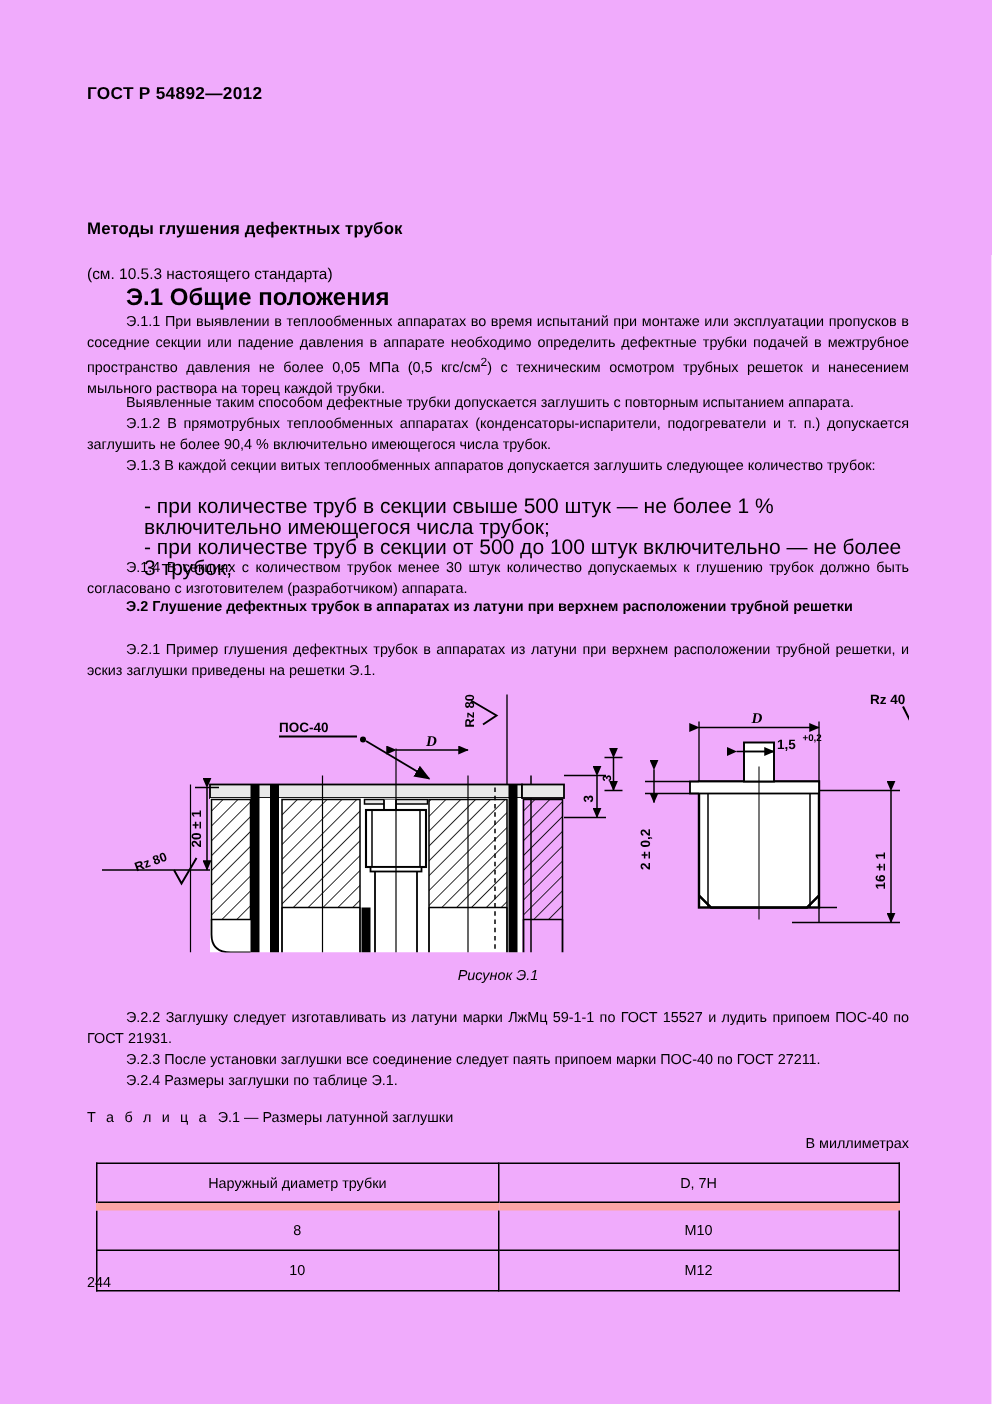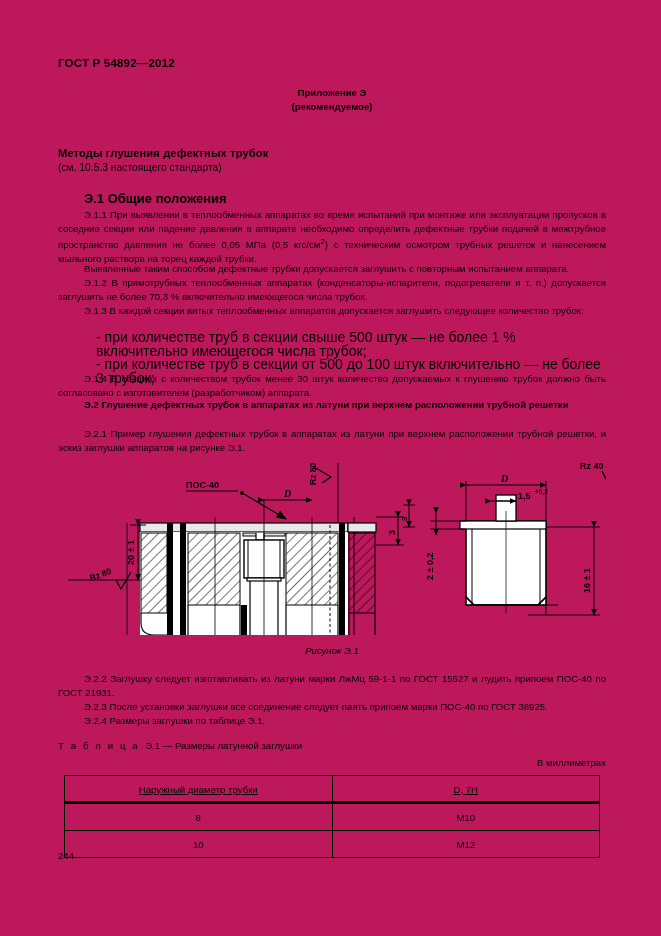--- a/index.html
+++ b/index.html
@@ -8,21 +8,21 @@
     background: #ffffff;
   }
   body {
     font-family: "Liberation Sans", sans-serif;
     color: #000000;
   }
   .page {
     position: relative;
     width: 661px;
     height: 936px;
-    background: #be185d;
+    background: #f0abfc;
     overflow: hidden;
   }
   .content {
     position: absolute;
     left: 58px;
     top: 0;
     width: 548px;
     height: 936px;
   }
 
@@ -56,26 +56,26 @@
     width: 548px;
     text-align: left;
   }
   .methods-title {
     font-size: 11.2px;
     font-weight: bold;
     letter-spacing: 0.1px;
   }
   .methods-ref {
     font-size: 10.3px;
-    margin-top: 3px;
+    margin-top: 19px;
   }
 
   
   .sec-head {
-    font-size: 13px;
+    font-size: 16px;
     font-weight: bold;
     line-height: 13.5px;
   }
   .para {
     font-size: 9.6px;
     line-height: 13.6px;
     text-align: justify;
     text-justify: inter-word;
   }
   .para.no-just { text-align: left; }
@@ -140,23 +140,22 @@
     border-collapse: collapse;
     font-size: 9.6px;
   }
   table.dims td {
     border: 1px solid #000000;
     text-align: center;
     padding: 7px 2px;
     height: 12px;
   }
   table.dims tr.head td {
-    border-bottom: 1px solid #fca5a5;
+    border-bottom: 5px solid #fca5a5;
     padding: 7px 2px;
-    text-decoration: underline;
   }
   table.dims tr.head {
     border-bottom: 2px solid #000;
   }
   table.dims tr.head td { box-shadow: inset 0 -2px 0 -1px #000; }
   table.dims td.c1 { width: 50%; }
   table.dims td.c2 { width: 50%; }
 
   .page-num {
     position: absolute;
@@ -169,50 +168,46 @@
   svg.fig { display: block; }
 </style>
 </head>
 <body>
 
 <div class="page">
  <div class="content">
 
   <div class="doc-code">ГОСТ Р 54892—2012</div>
 
-  <div class="appendix-block">
-    <div>Приложение Э</div>
-    <div class="appendix-sub">(рекомендуемое)</div>
-  </div>
 
   <div class="methods-block">
     <div class="methods-title">Методы глушения дефектных трубок</div>
     <div class="methods-ref">(см. 10.5.3 настоящего стандарта)</div>
   </div>
 
   <div class="sec-head blk-e1-head">Э.1 Общие положения</div>
 
   <div class="para indent blk-e11"><span>Э.1.1  При выявлении в теплообменных аппаратах во время испытаний при монтаже или эксплуатации пропусков в соседние секции или падение давления в аппарате необходимо определить дефектные трубки подачей в межтрубное пространство давления не более 0,05 МПа (0,5 кгс/см</span><sup>2</sup><span>) с техническим осмотром трубных решеток и нанесением мыльного раствора на торец каждой трубки.</span></div>
 
   <div class="para indent blk-e11b">Выявленные таким способом дефектные трубки допускается заглушить с повторным испытанием аппарата.</div>
 
-  <div class="para indent blk-e12">Э.1.2  В прямотрубных теплообменных аппаратах (конденсаторы-испарители, подогреватели и т. п.) допускается заглушить не более 70,3 % включительно имеющегося числа трубок.</div>
+  <div class="para indent blk-e12">Э.1.2  В прямотрубных теплообменных аппаратах (конденсаторы-испарители, подогреватели и т. п.) допускается заглушить не более 90,4 % включительно имеющегося числа трубок.</div>
 
   <div class="para indent blk-e13">Э.1.3  В каждой секции витых теплообменных аппаратов допускается заглушить следующее количество трубок:</div>
 
   <div class="blk-items">
     <div class="dash-item">- при количестве труб в секции свыше 500 штук — не более 1 % включительно имеющегося числа трубок;</div>
     <div class="dash-item">- при количестве труб в секции от 500 до 100 штук включительно — не более 3 трубок;</div>
   </div>
 
   <div class="para indent blk-e14">Э.1.4  В секциях с количеством трубок менее 30 штук количество допускаемых к глушению трубок должно быть согласовано с изготовителем (разработчиком) аппарата.</div>
 
   <div class="blk-e2-head">Э.2  Глушение дефектных трубок в аппаратах из латуни при верхнем расположении трубной решетки</div>
 
-  <div class="para indent blk-e21">Э.2.1  Пример глушения дефектных трубок в аппаратах из латуни при верхнем расположении трубной решетки, и эскиз заглушки аппаратов на рисунке Э.1.</div>
+  <div class="para indent blk-e21">Э.2.1  Пример глушения дефектных трубок в аппаратах из латуни при верхнем расположении трубной решетки, и эскиз заглушки приведены на решетки Э.1.</div>
 
   <div class="figure">
     <svg class="fig" width="548" height="180" viewBox="0 0 548 180">
       <defs>
         <pattern id="hatchR" width="7" height="7" patternTransform="rotate(45)" patternUnits="userSpaceOnUse">
           <line x1="0" y1="0" x2="0" y2="7" stroke="#000" stroke-width="1.1"></line>
         </pattern>
         <pattern id="hatchL" width="7" height="7" patternTransform="rotate(-45)" patternUnits="userSpaceOnUse">
           <line x1="0" y1="0" x2="0" y2="7" stroke="#000" stroke-width="1.1"></line>
         </pattern>
@@ -374,21 +369,21 @@
           <path d="M544 16 L552 32 L566 6" fill="none" stroke="#000" stroke-width="1.4"></path>
         </g>
         <text x="522" y="14" font-family="'Liberation Sans',sans-serif" font-size="9" font-weight="bold">Rz 40</text>
       </g>
     </svg>
   </div>
 
   <div class="fig-caption">Рисунок Э.1</div>
 
   <div class="para indent blk-e22">Э.2.2  Заглушку следует изготавливать из латуни марки ЛжМц 59-1-1 по ГОСТ 15527 и лудить припоем ПОС-40 по ГОСТ 21931.</div>
-  <div class="para indent no-just blk-e23">Э.2.3  После установки заглушки все соединение следует паять припоем марки ПОС-40 по ГОСТ 38925.</div>
+  <div class="para indent no-just blk-e23">Э.2.3  После установки заглушки все соединение следует паять припоем марки ПОС-40 по ГОСТ 27211.</div>
   <div class="para indent no-just blk-e24">Э.2.4  Размеры заглушки по таблице Э.1.</div>
 
   <div class="table-title"><span class="sp-wide">Т а б л и ц а</span>&nbsp; <span>Э.1 — Размеры латунной заглушки</span></div>
 
   <div class="units-note">В миллиметрах</div>
 
   <table class="dims">
     <tbody>
       <tr class="head">
         <td class="c1">Наружный диаметр трубки</td>

